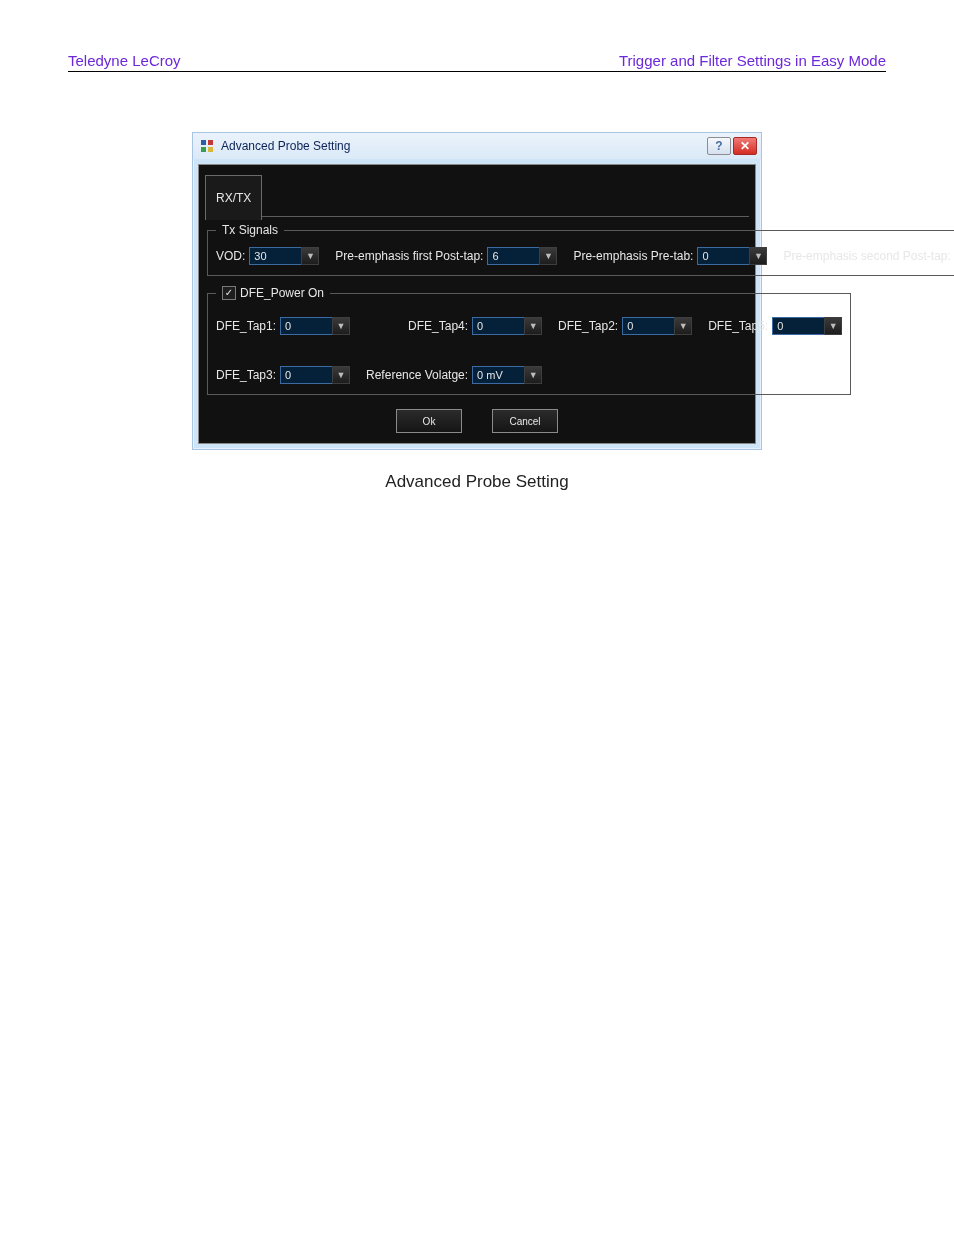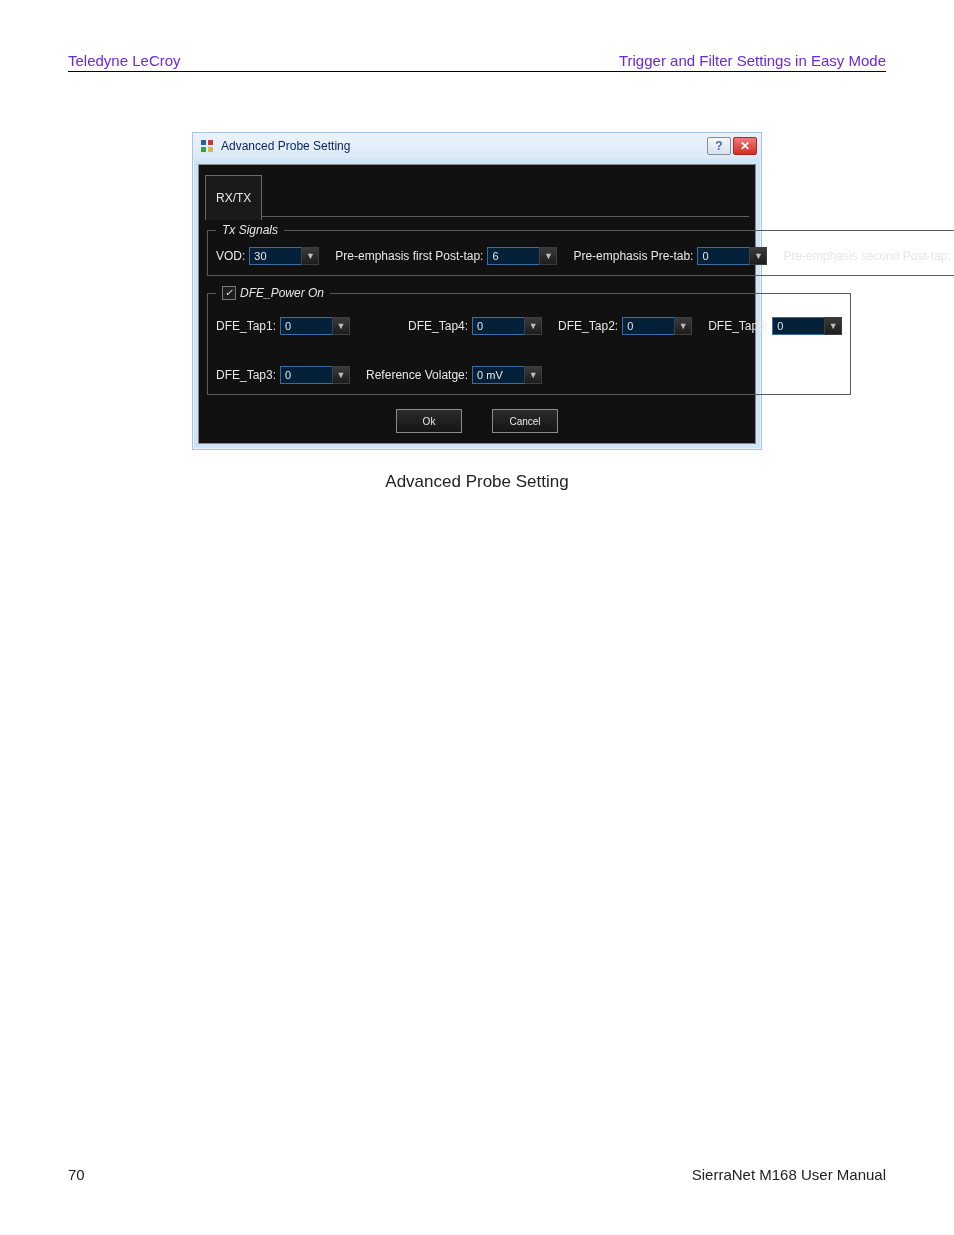--- a/index.html
+++ b/index.html
@@ -111,21 +111,20 @@
     padding: 10px 8px 10px 8px;
     color: #e7e7e7;
   }
   fieldset.group legend {
     padding: 0 6px;
     color: #e7e7e7;
     font-size: 12px;
     display: flex;
     align-items: center;
     gap: 4px;
-    font-style: italic;
   }
   .legend-check {
     width: 12px; height: 12px;
     display: inline-flex; align-items: center; justify-content: center;
     border: 1px solid #7a7a7a;
     background: #1e1e1e;
     font-size: 10px;
     line-height: 1;
     cursor: pointer;
   }
@@ -333,17 +332,13 @@
         <div class="action-row">
           <div class="dlg-btn">Ok</div>
           <div class="dlg-btn">Cancel</div>
         </div>
       </div>
     </div>
 
     <div class="caption">Advanced Probe Setting</div>
   </div>
 
-  <div class="footer-row">
-    <span>70</span>
-    <span>SierraNet M168 User Manual</span>
-  </div>
 </div>
 
 </body></html>

